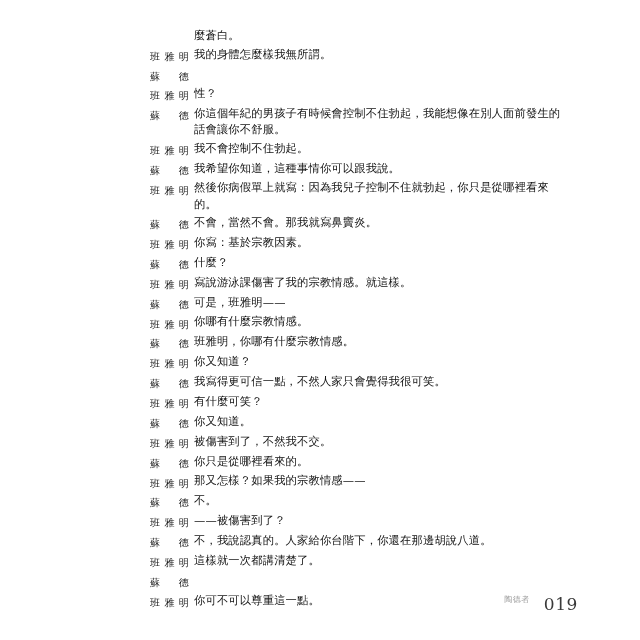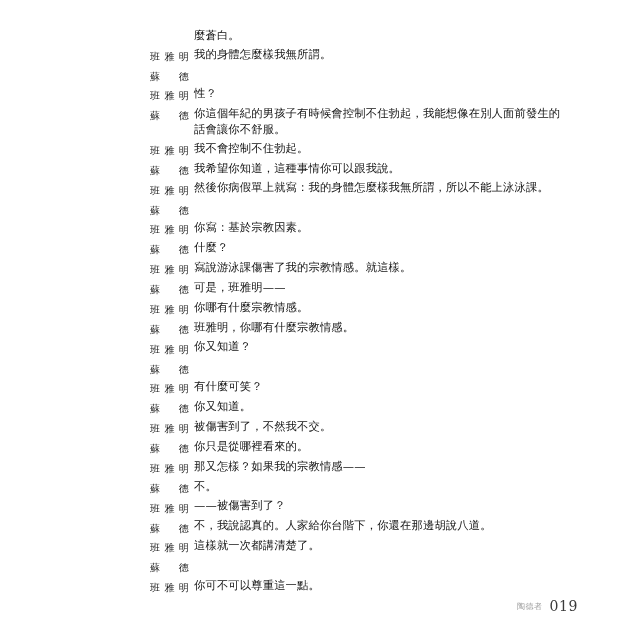--- a/index.html
+++ b/index.html
@@ -63,30 +63,30 @@
     word-break: break-all;
   }
   .text.continuation {
     
   }
   .footer {
     position: absolute;
     right: 62px;
     bottom: 26px;
     display: flex;
-    align-items: center;
-    gap: 7px;
+    align-items: flex-start;
+    gap: 14px;
   }
   .footer-title {
     font-size: 8px;
     color: #9a9a9a;
     letter-spacing: 0.5px;
   }
   .footer-page {
-    font-size: 14px;
+    font-size: 17px;
     color: #3a3a3a;
     font-family: "DejaVu Serif", "Liberation Serif", serif;
     letter-spacing: 0.6px;
   }
 </style>
 </head>
 <body>
 
 <div class="page">
   <div class="page-inner">
@@ -122,25 +122,26 @@
         <div class="text">我不會控制不住勃起。</div>
       </div>
 
       <div class="line">
         <div class="speaker">蘇德</div>
         <div class="text">我希望你知道，這種事情你可以跟我說。</div>
       </div>
 
       <div class="line">
         <div class="speaker">班雅明</div>
-        <div class="text">然後你病假單上就寫：我的身體怎麼樣我無所謂，所以不能上泳泳課。</div>
-      </div>
-
-      <div class="line">
-        <div class="speaker">蘇德</div>
+        <div class="text">然後你病假單上就寫：因為我兒子控制不住就勃起，你只是從哪裡看來的。</div>
+      </div>
+
+      <div class="line">
+        <div class="speaker">蘇德</div>
+        <div class="text">不會，當然不會。那我就寫鼻竇炎。</div>
       </div>
 
       <div class="line">
         <div class="speaker">班雅明</div>
         <div class="text">你寫：基於宗教因素。</div>
       </div>
 
       <div class="line">
         <div class="speaker">蘇德</div>
         <div class="text">什麼？</div>
@@ -166,20 +167,21 @@
         <div class="text">班雅明，你哪有什麼宗教情感。</div>
       </div>
 
       <div class="line">
         <div class="speaker">班雅明</div>
         <div class="text">你又知道？</div>
       </div>
 
       <div class="line">
         <div class="speaker">蘇德</div>
+        <div class="text">我寫得更可信一點，不然人家只會覺得我很可笑。</div>
       </div>
 
       <div class="line">
         <div class="speaker">班雅明</div>
         <div class="text">有什麼可笑？</div>
       </div>
 
       <div class="line">
         <div class="speaker">蘇德</div>
         <div class="text">你又知道。</div>

